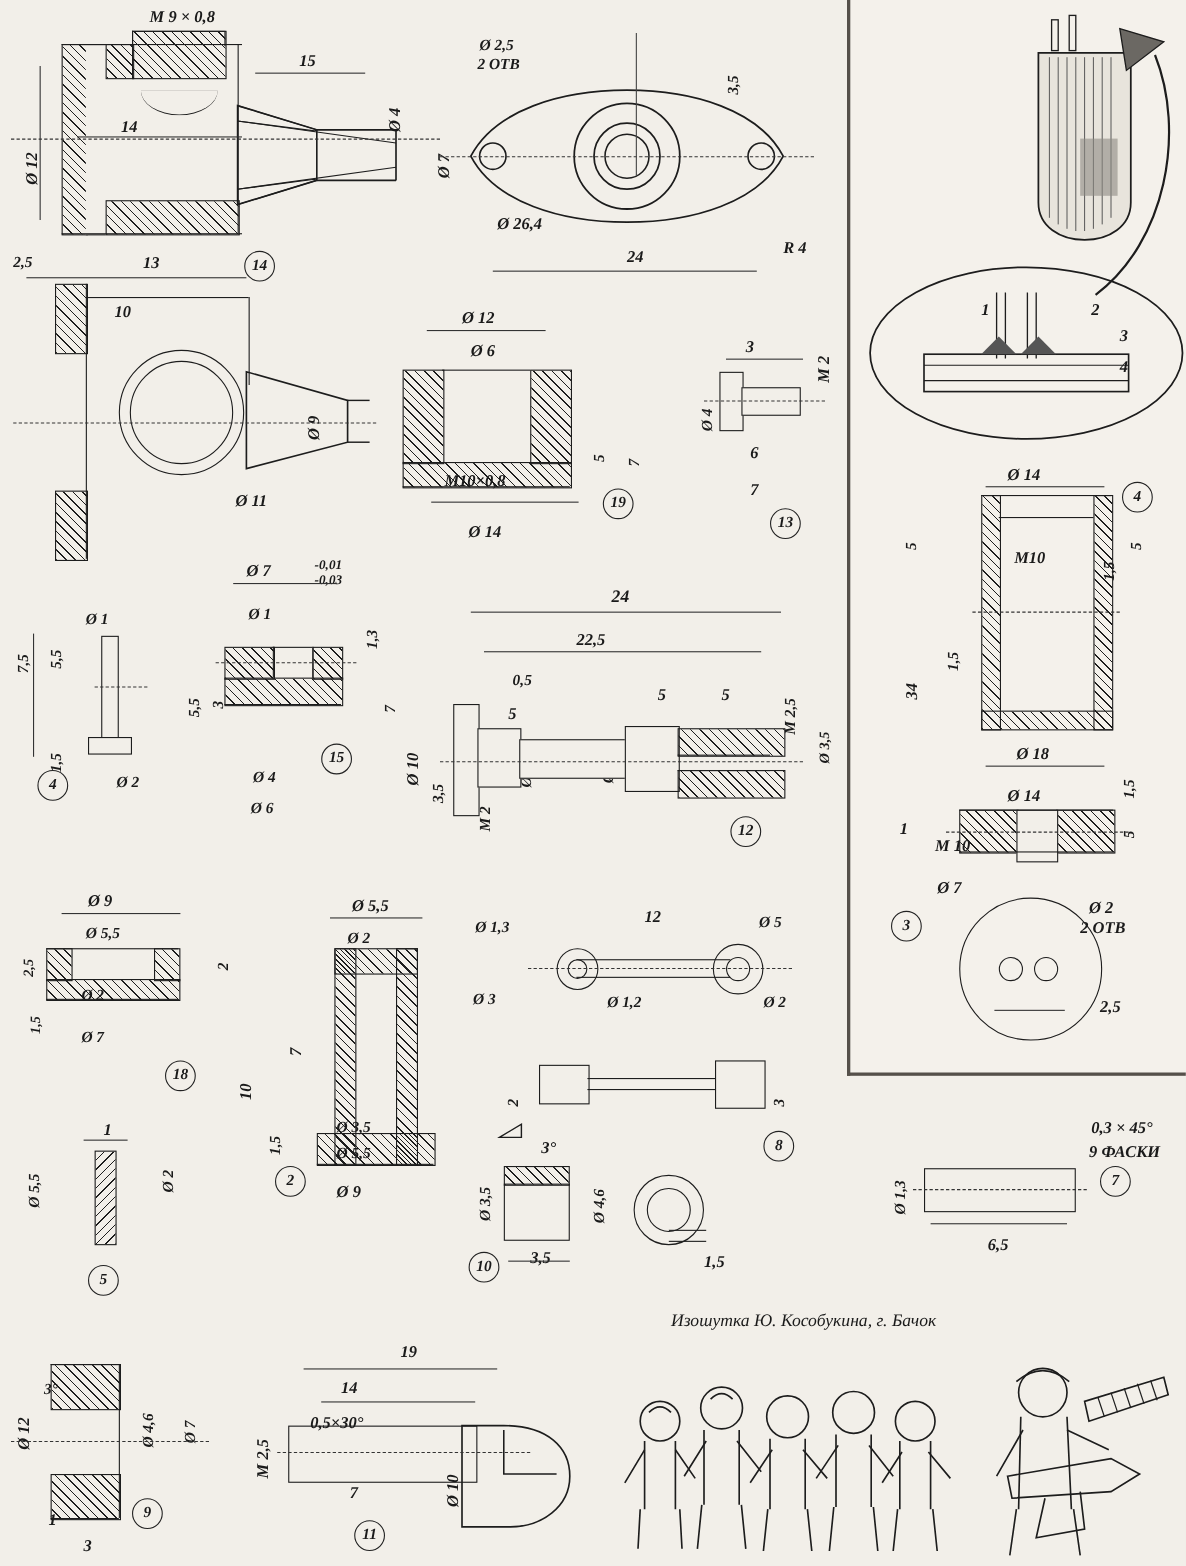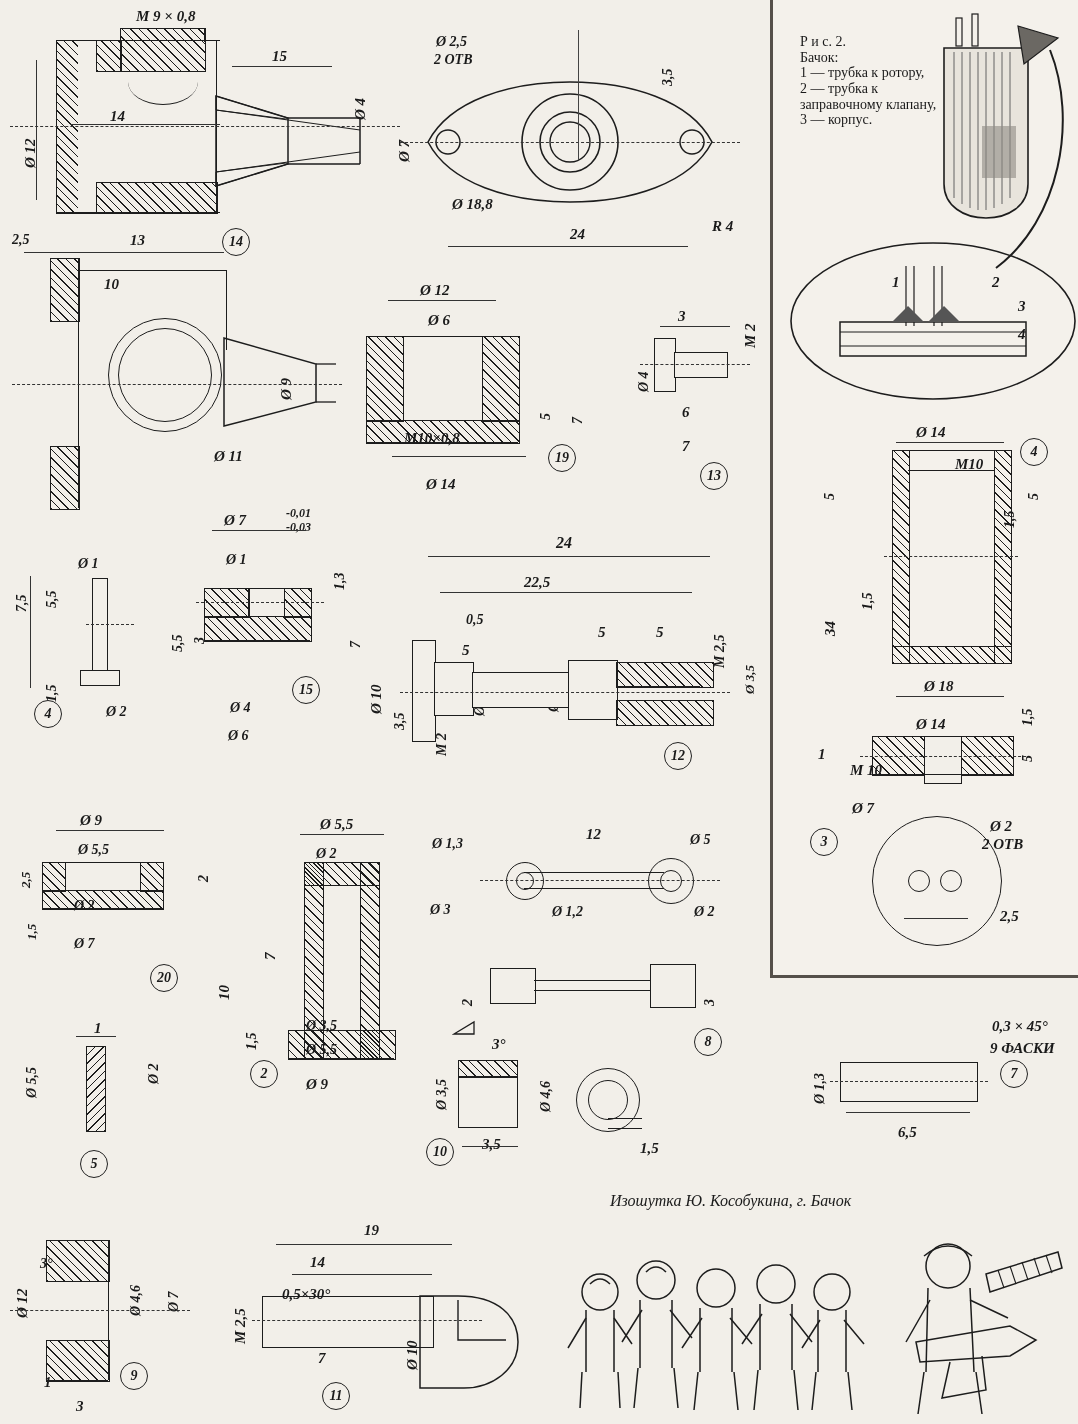--- a/index.html
+++ b/index.html
@@ -88,21 +88,21 @@
   <div class="ln hln thin" style="left:232px;top:66px;width:100px;"></div>
   <div class="ln hln thin" style="left:70px;top:124px;width:150px;"></div>
   <div class="ln vln thin" style="left:36px;top:60px;height:140px;"></div>
   <div class="circnum" style="left:222px;top:228px;">14</div>
 </div>
 
 <div>
   <div class="lbl s12" style="left:436px;top:34px;">Ø 2,5</div>
   <div class="lbl s12" style="left:434px;top:52px;">2 ОТВ</div>
   <div class="lbl s12 vert" style="left:660px;top:86px;">3,5</div>
-  <div class="lbl s13" style="left:452px;top:196px;">Ø 18,8</div>
+  <div class="lbl s13" style="left:452px;top:196px;">Ø 26,4</div>
   <div class="lbl s13" style="left:570px;top:226px;">24</div>
   <div class="lbl s13" style="left:712px;top:218px;">R 4</div>
 
   <svg class="abs" style="left:410px;top:66px;" width="320" height="150" viewBox="0 0 320 150">
     <path d="M18,76 C40,34 100,16 160,16 C220,16 280,34 302,76 C280,118 220,136 160,136 C100,136 40,118 18,76 Z" fill="none" stroke="#1d1d1d" stroke-width="1.6"></path>
     <circle cx="160" cy="76" r="48" fill="none" stroke="#1d1d1d" stroke-width="1.6"></circle>
     <circle cx="160" cy="76" r="30" fill="none" stroke="#1d1d1d" stroke-width="1.6"></circle>
     <circle cx="160" cy="76" r="20" fill="none" stroke="#1d1d1d" stroke-width="1.4"></circle>
     <circle cx="38" cy="76" r="12" fill="none" stroke="#1d1d1d" stroke-width="1.5"></circle>
     <circle cx="282" cy="76" r="12" fill="none" stroke="#1d1d1d" stroke-width="1.5"></circle>
@@ -243,21 +243,21 @@
   <div class="lbl s12 vert" style="left:196px;top:882px;">2</div>
   <div class="lbl s12" style="left:74px;top:898px;">Ø 2</div>
   <div class="lbl s12" style="left:74px;top:936px;">Ø 7</div>
 
   <div class="hatch" style="left:42px;top:862px;width:22px;height:28px;"></div>
   <div class="hatch" style="left:42px;top:890px;width:120px;height:18px;"></div>
   <div class="hatch" style="left:140px;top:862px;width:22px;height:28px;"></div>
   <div class="ln hln" style="left:42px;top:862px;width:120px;"></div>
   <div class="ln hln" style="left:42px;top:908px;width:120px;"></div>
   <div class="ln hln thin" style="left:56px;top:830px;width:108px;"></div>
-  <div class="circnum" style="left:150px;top:964px;">20</div>
+  <div class="circnum" style="left:150px;top:964px;">18</div>
 </div>
 
 <div>
   <div class="lbl s13" style="left:320px;top:816px;">Ø 5,5</div>
   <div class="lbl s12" style="left:316px;top:846px;">Ø 2</div>
   <div class="lbl s13 vert" style="left:216px;top:1000px;">10</div>
   <div class="lbl s13 vert" style="left:262px;top:960px;">7</div>
   <div class="lbl s12 vert" style="left:244px;top:1050px;">1,5</div>
   <div class="lbl s12" style="left:306px;top:1018px;">Ø 3,5</div>
   <div class="lbl s12" style="left:306px;top:1042px;">Ø 5,5</div>
@@ -370,27 +370,20 @@
     <path d="M40,46 L40,86 L88,86" fill="none" stroke="#1d1d1d" stroke-width="1.4"></path>
   </svg>
   <div class="dash" style="left:252px;top:1320px;width:230px;"></div>
   <div class="ln hln thin" style="left:276px;top:1244px;width:176px;"></div>
   <div class="ln hln thin" style="left:292px;top:1274px;width:140px;"></div>
   <div class="circnum" style="left:322px;top:1382px;">11</div>
 </div>
 
 <div id="figure-panel"></div>
 
-<div id="figure-caption">
-  <div>Р и с.  2.</div>
-  <div>Бачок:</div>
-  <div>1 — трубка к  ротору,</div>
-  <div>2 — трубка к заправочному клапану,</div>
-  <div>3 — корпус.</div>
-</div>
 
 <svg class="abs" style="left:930px;top:8px;" width="120" height="230" viewBox="0 0 120 230">
   <rect x="26" y="10" width="6" height="28" fill="none" stroke="#1d1d1d" stroke-width="1.2"></rect>
   <rect x="42" y="6" width="6" height="32" fill="none" stroke="#1d1d1d" stroke-width="1.2"></rect>
   <path d="M14,40 L14,176 C14,198 34,210 56,210 C78,210 98,198 98,176 L98,40 Z" fill="#e8e4dc" stroke="#1d1d1d" stroke-width="1.6"></path>
   <g stroke="#555" stroke-width="0.9">
     <line x1="24" y1="44" x2="24" y2="190"></line>
         <line x1="32" y1="44" x2="32" y2="196"></line>
     <line x1="40" y1="44" x2="40" y2="200"></line>
         <line x1="48" y1="44" x2="48" y2="202"></line>
@@ -423,21 +416,21 @@
     <line x1="52" y1="110" x2="238" y2="110"></line>
   </g>
 </svg>
 <div class="lbl s13" style="left:892px;top:274px;">1</div>
 <div class="lbl s13" style="left:992px;top:274px;">2</div>
 <div class="lbl s13" style="left:1018px;top:298px;">3</div>
 <div class="lbl s13" style="left:1018px;top:326px;">4</div>
 
 <div>
   <div class="lbl s13" style="left:916px;top:424px;">Ø 14</div>
-  <div class="lbl s13" style="left:922px;top:456px;margin-left:33px;">M10</div>
+  <div class="lbl s13" style="left:922px;top:500px;">M10</div>
   <div class="lbl s13" style="left:924px;top:678px;">Ø 18</div>
   <div class="lbl s12 vert" style="left:822px;top:500px;">5</div>
   <div class="lbl s12 vert" style="left:1026px;top:500px;">5</div>
   <div class="lbl s13 vert" style="left:822px;top:636px;">34</div>
   <div class="lbl s12 vert" style="left:1002px;top:528px;">1,5</div>
   <div class="lbl s12 vert" style="left:860px;top:610px;">1,5</div>
 
   <div class="hatch" style="left:892px;top:450px;width:16px;height:212px;"></div>
   <div class="hatch" style="left:994px;top:450px;width:16px;height:212px;"></div>
   <div class="hatch" style="left:892px;top:646px;width:118px;height:16px;"></div>

